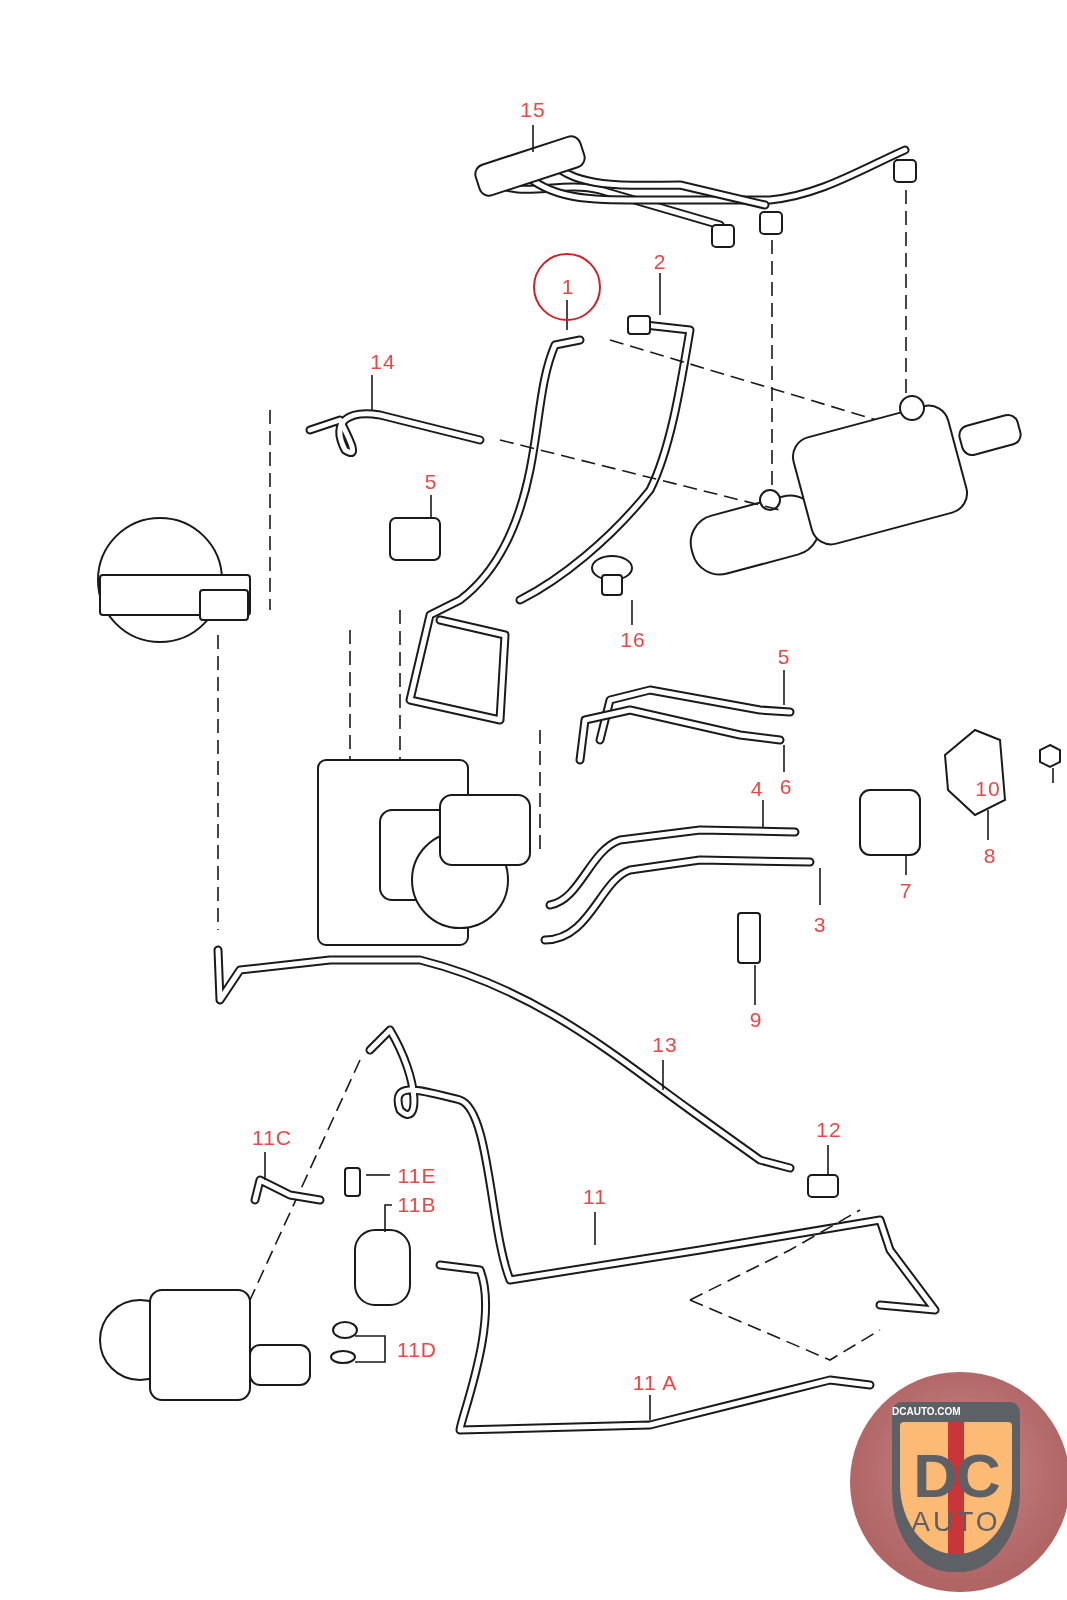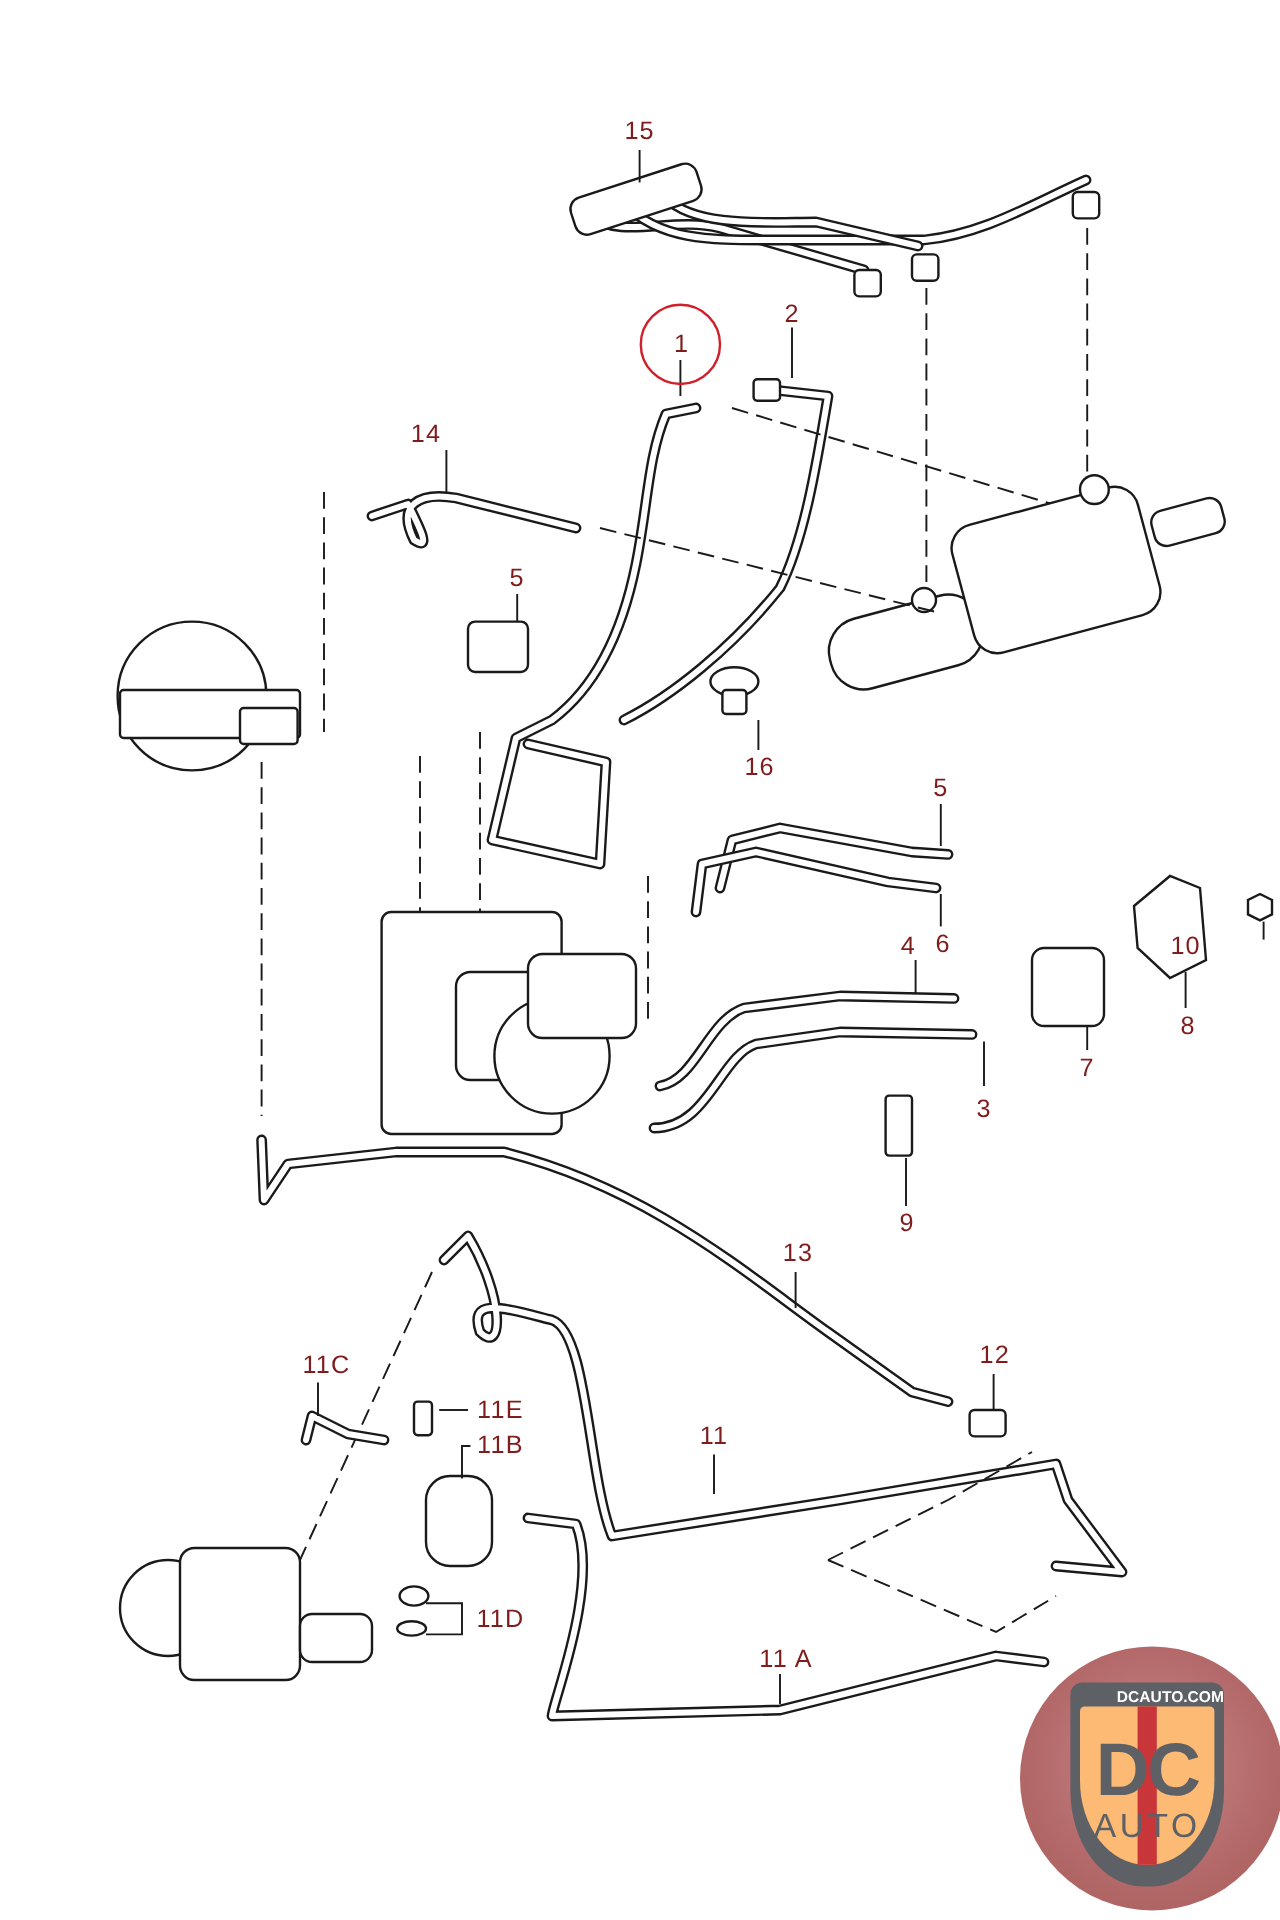--- a/index.html
+++ b/index.html
@@ -1,29 +1,29 @@
 <!DOCTYPE html>
 <html><head>
 <meta charset="utf-8">
 <style>
   html,body{margin:0;padding:0;background:#ffffff;}
   body{width:1067px;height:1600px;position:relative;overflow:hidden;font-family:"Liberation Sans",sans-serif;}
   #diagram{position:absolute;left:0;top:0;width:1067px;height:1600px;}
-  .lbl{position:absolute;font-size:21px;color:#7f1d1d;transform:translate(-50%,-50%);white-space:nowrap;letter-spacing:1px;}
+  .lbl{position:absolute;font-size:21px;color:#ef4444;transform:translate(-50%,-50%);white-space:nowrap;letter-spacing:1px;}
   .pipe2{fill:none;stroke:#1a1a1a;stroke-width:9;stroke-linecap:round;stroke-linejoin:round;}
   .pipe2w{fill:none;stroke:#fff;stroke-width:5;stroke-linecap:round;stroke-linejoin:round;}
   .dash{fill:none;stroke:#1a1a1a;stroke-width:1.6;stroke-dasharray:14 7;}
   .part{fill:#fff;stroke:#1a1a1a;stroke-width:2;}
   .lead{stroke:#1a1a1a;stroke-width:1.6;}
   #highlight{position:absolute;left:533px;top:253px;width:68px;height:68px;border:2px solid #d0202a;border-radius:50%;box-sizing:border-box;}
   #logo{position:absolute;left:850px;top:1372px;width:220px;height:220px;border-radius:50%;background:radial-gradient(circle at 50% 45%,#c98a8a 0%,#b56b6b 55%,#a85a5a 100%);overflow:hidden;}
   #logo .shield{position:absolute;left:42px;top:30px;width:128px;height:170px;background:#5d6166;border-radius:10px 10px 60px 60px / 10px 10px 80px 80px;}
   #logo .inner{position:absolute;left:8px;top:20px;width:112px;height:132px;background:#fdba74;border-radius:4px 4px 55px 55px / 4px 4px 70px 70px;}
   #logo .bar{position:absolute;left:48px;top:0;width:16px;height:132px;background:#c8363a;}
-  #logo .site{position:absolute;left:0;top:4px;width:128px;text-align:right;color:#fff;font-weight:bold;font-size:13px;}
+  #logo .site{position:absolute;left:0;top:4px;width:128px;text-align:left;color:#fff;font-weight:bold;font-size:10px;}
   #logo .dc{position:absolute;left:0;top:18px;width:112px;text-align:center;color:#5d6166;font-weight:bold;font-size:62px;letter-spacing:-2px;}
   #logo .auto{position:absolute;left:0;top:84px;width:112px;text-align:center;color:#5d6166;font-size:28px;letter-spacing:3px;}
 </style>
 </head>
 <body>
 
 <svg id="diagram" viewBox="0 0 1067 1600">
 
   <g>
     <path class="pipe2" d="M490,180 C520,200 560,180 600,190 L720,225"></path>
@@ -183,21 +183,21 @@
     <path class="lead" fill="none" d="M392,1205 L385,1205 L385,1232"></path>
     <path class="lead" fill="none" d="M355,1336 L385,1336 L385,1362 L355,1362"></path>
   </g>
 </svg>
 
 <div id="highlight"></div>
 
 <div class="lbl" style="left:533px;top:110px">15</div>
 <div class="lbl" style="left:568px;top:287px">1</div>
 <div class="lbl" style="left:660px;top:262px">2</div>
-<div class="lbl" style="left:355px;top:362px">14</div>
+<div class="lbl" style="left:383px;top:362px">14</div>
 <div class="lbl" style="left:431px;top:482px">5</div>
 <div class="lbl" style="left:633px;top:640px">16</div>
 <div class="lbl" style="left:784px;top:657px">5</div>
 <div class="lbl" style="left:786px;top:787px">6</div>
 <div class="lbl" style="left:757px;top:789px">4</div>
 <div class="lbl" style="left:820px;top:925px">3</div>
 <div class="lbl" style="left:906px;top:891px">7</div>
 <div class="lbl" style="left:990px;top:856px">8</div>
 <div class="lbl" style="left:988px;top:789px">10</div>
 <div class="lbl" style="left:756px;top:1020px">9</div>

